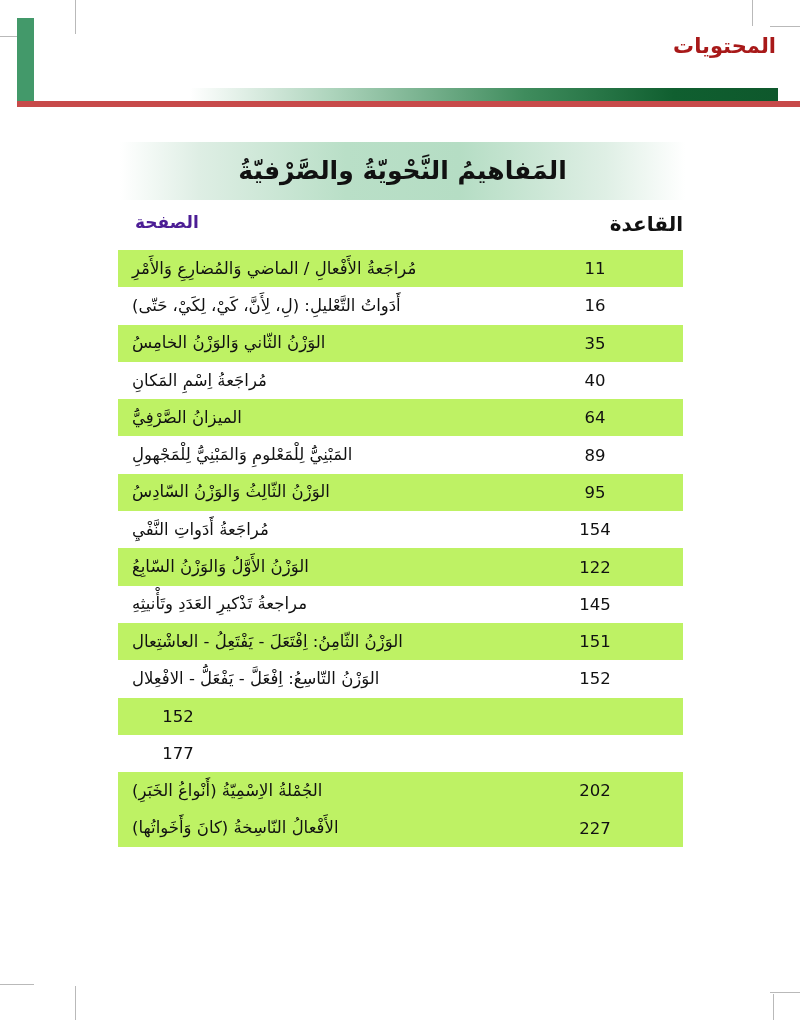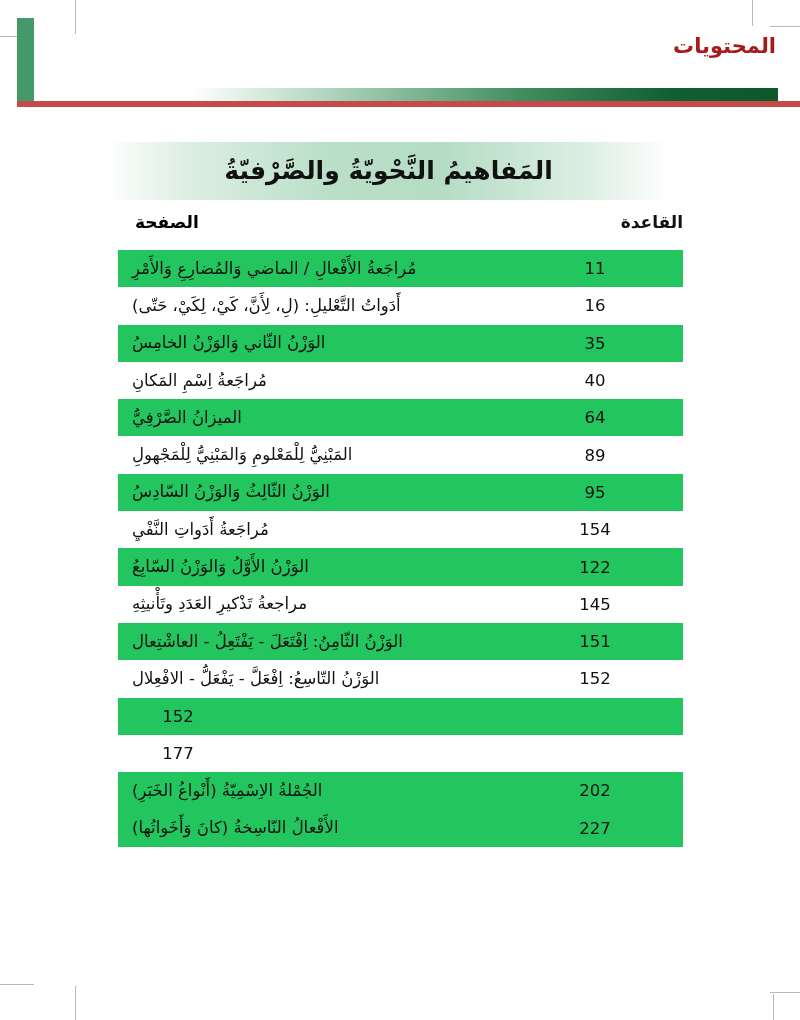--- a/index.html
+++ b/index.html
@@ -75,21 +75,21 @@
     left: 17px;
     top: 101px;
     right: 0;
     height: 6px;
     background: #c74a4a;
   }
 
   
   .section-title-wrap {
     position: absolute;
-    left: 106px;
+    left: 120px;
     top: 142px;
     width: 565px;
     height: 58px;
     background: linear-gradient(to right,
         rgba(255,255,255,1) 0%,
         rgba(222,238,228,1) 14%,
         rgba(185,223,199,1) 40%,
         rgba(181,221,196,1) 60%,
         rgba(223,239,229,1) 86%,
         rgba(255,255,255,1) 100%);
@@ -112,52 +112,52 @@
     left: 118px;
     top: 212px;
     width: 565px;
     height: 32px;
     direction: rtl;
   }
   .col-header-rule {
     position: absolute;
     right: 0;
     top: 0;
-    font-size: 17px;
+    font-size: 20px;
     font-weight: bold;
     color: #111111;
     direction: rtl;
   }
   .col-header-page {
     position: absolute;
     left: 17px;
     top: 0;
     font-size: 17px;
     font-weight: bold;
-    color: #000000;
+    color: #4c1d95;
     direction: rtl;
   }
 
   
   .toc {
     position: absolute;
     left: 118px;
     top: 250px;
     width: 565px;
   }
   .toc-row {
     display: flex;
     flex-direction: row-reverse;
     align-items: center;
     height: 37.3px;
     direction: rtl;
     background: transparent;
   }
   .toc-row.shaded {
-    background: #22c55e;
+    background: #bef264;
   }
   .toc-rule {
     flex: 1 1 auto;
     text-align: left;
     direction: rtl;
     font-size: 16.5px;
     color: #111111;
     padding-left: 14px;
     white-space: nowrap;
     line-height: 1.45;

